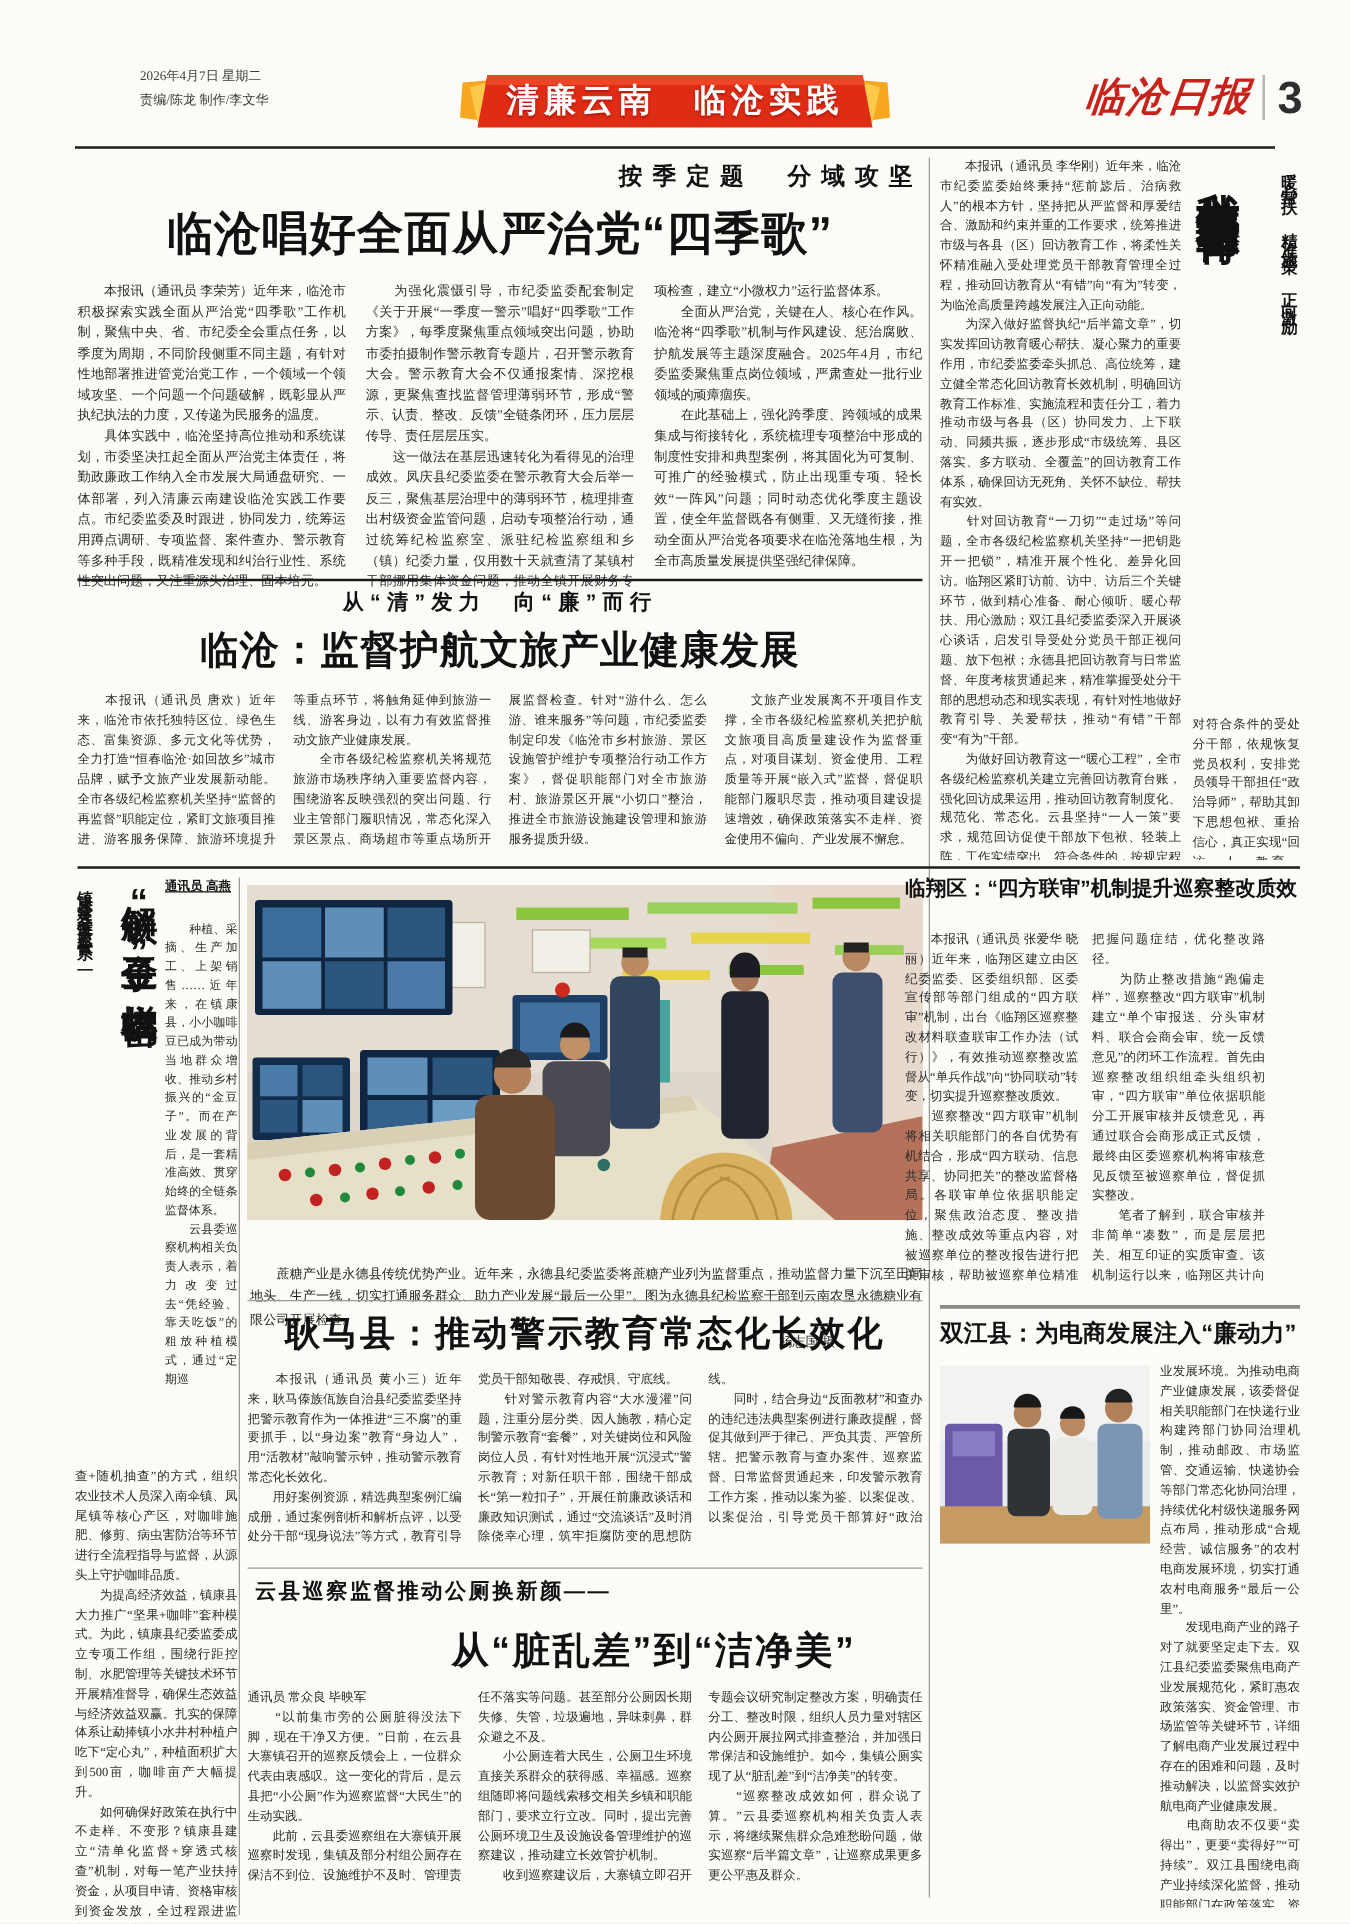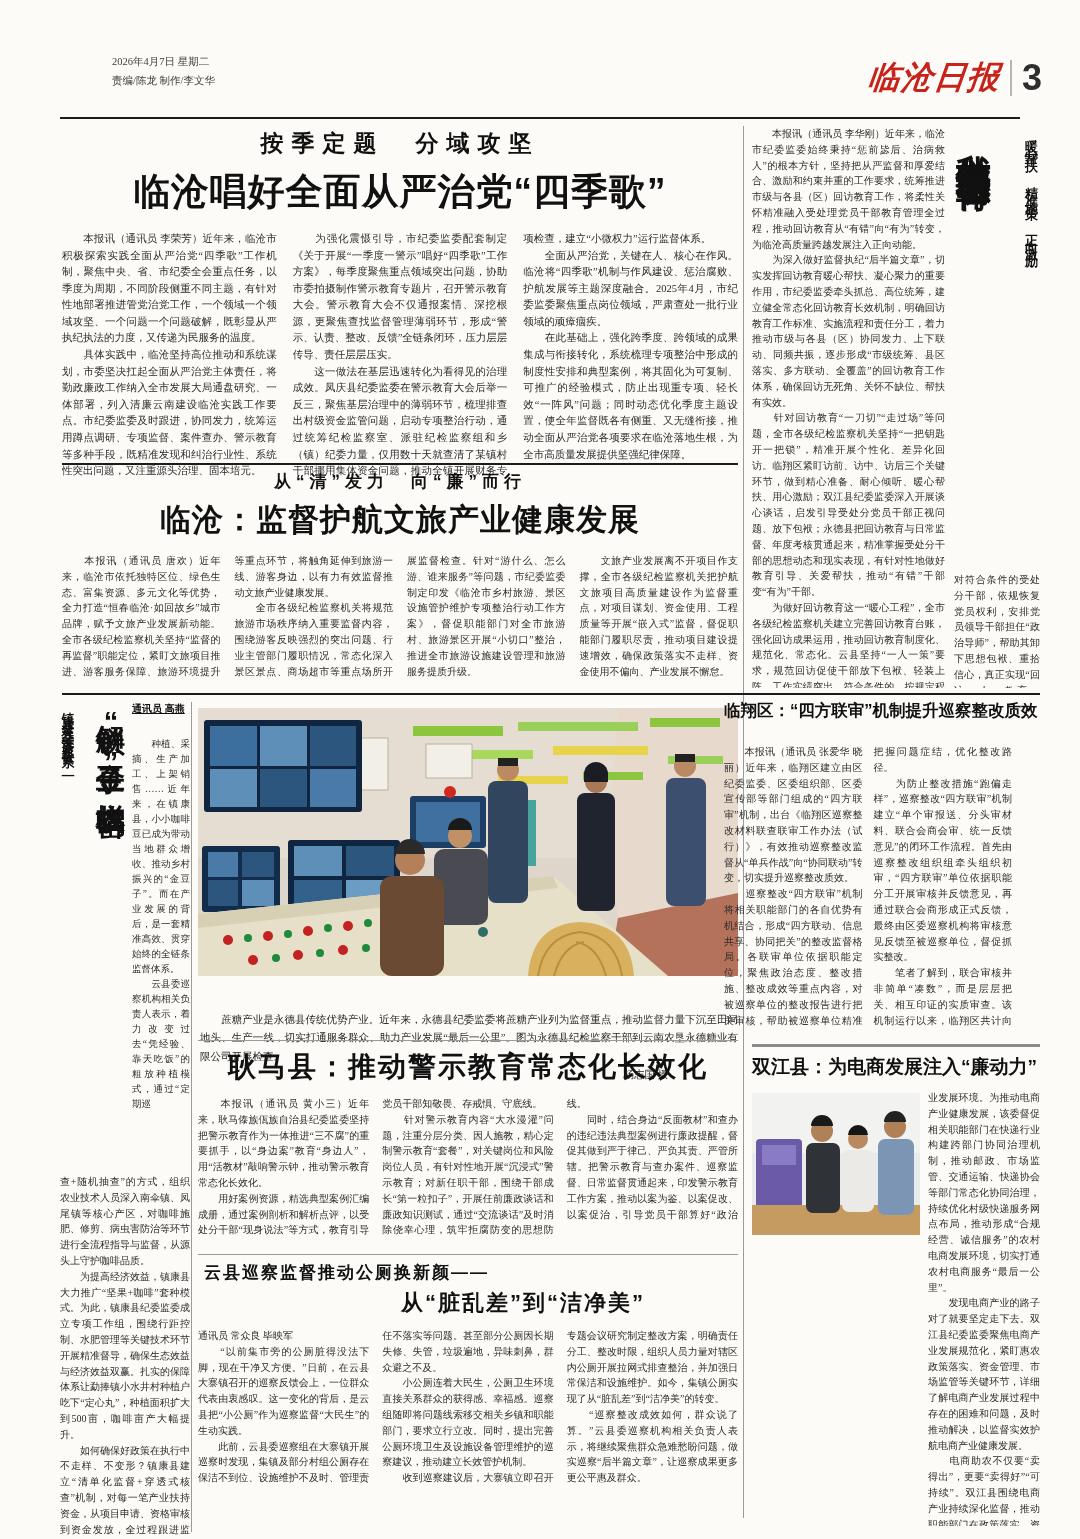--- a/index.html
+++ b/index.html
@@ -30,21 +30,21 @@
     text-shadow:0 1px 2px rgba(120,0,0,.45);
   }
   #masthead { left:868px; top:56px; display:flex; align-items:center; gap:10px; }
   #masthead .logo { font-style:italic; font-weight:bold; font-size:32px; color:#c8231a;
     font-family:"Liberation Serif", serif; transform:skewX(-6deg); letter-spacing:1px; }
   #masthead .bar { width:2px; height:36px; background:#b5b5b5; }
   #masthead .pageno { font-family:"Liberation Sans", sans-serif; font-size:36px; font-weight:bold; color:#2e2e2e; }
 
   
   #art-main { left:62px; top:128px; width:676px; }
-  #art-main .kicker { text-align:center; font-size:23px; letter-spacing:8px; }
+  #art-main .kicker { text-align:right; font-size:19px; letter-spacing:8px; }
   #art-main .headline { text-align:center; font-size:37px; letter-spacing:1px; margin-top:8px; }
   #art-main .cols { margin-top:14px; height:258px; column-count:3; column-gap:16px; }
 
   
   #art-wenlu { left:62px; top:470px; width:676px; }
   #art-wenlu .kicker { text-align:center; font-size:17px; letter-spacing:5px; }
   #art-wenlu .headline { text-align:center; font-size:31px; letter-spacing:1px; margin-top:6px; }
   #art-wenlu .cols { margin-top:12px; height:142px; column-count:4; column-gap:14px; font-size:10px; }
 
   
@@ -74,21 +74,21 @@
   #photo-credit { text-align:right; padding-right:70px; }
 
   
   #art-gengma { left:198px; top:1048px; width:540px; }
   #art-gengma .headline { text-align:center; font-size:28px; letter-spacing:2px; }
   #art-gengma .cols { margin-top:10px; height:152px; column-count:3; column-gap:13px; font-size:10px; }
 
   
   #art-yunxian { left:198px; top:1261px; width:540px; }
   #art-yunxian .kicker { font-size:17px; letter-spacing:2px; padding-left:6px; }
-  #art-yunxian .headline { text-align:center; font-size:22px; letter-spacing:2px; margin-top:4px; padding-left:110px; }
+  #art-yunxian .headline { text-align:center; font-size:30px; letter-spacing:2px; margin-top:16px; padding-left:110px; }
   #art-yunxian .cols { margin-top:10px; height:196px; column-count:3; column-gap:13px; font-size:10px; }
 
   
   #art-linxiang { left:724px; top:700px; width:288px; }
   #art-linxiang .headline { font-size:16.5px; letter-spacing:0; white-space:nowrap; }
   #art-linxiang .cols { margin-top:22px; height:300px; column-count:2; column-gap:11px; font-size:10px; }
 
   
   #art-shuangjiang { left:752px; top:1054px; width:288px; }
   #art-shuangjiang .headline { font-size:19px; letter-spacing:0; white-space:nowrap; }
@@ -98,20 +98,31 @@
 </head>
 <body>
 
 <div id="page">
 
   <div class="abs" id="date-block">
     <div>2026年4月7日  星期二</div>
     <div>责编/陈龙  制作/李文华</div>
   </div>
 
+  <div class="abs" id="banner">
+    <svg viewBox="0 0 344 46">
+      <polygon points="2,8 50,4 40,42 0,36" fill="#f6a71f"></polygon>
+      <polygon points="294,4 342,8 344,36 304,42" fill="#f6a71f"></polygon>
+      <polygon points="8,12 40,2 48,44 14,40" fill="#fcc94a"></polygon>
+      <polygon points="304,2 336,12 330,40 296,44" fill="#fcc94a"></polygon>
+      <polygon points="22,2 322,2 330,44 14,44" fill="#df2c14"></polygon>
+      <polygon points="22,2 322,2 324,10 20,10" fill="#ee4526"></polygon>
+    </svg>
+    <span class="banner-label hl-font" style="font-weight:bold;color:#fff">清廉云南　临沧实践</span>
+  </div>
 
   <div class="abs" id="masthead">
     <span class="logo">临沧日报</span>
     <span class="bar"></span>
     <span class="pageno">3</span>
   </div>
 
   <div class="abs rule" style="left:60px;top:117px;width:960px;height:2px"></div>
 
   <div class="abs vline" style="left:743px;top:126px;width:1px;height:1392px"></div>

